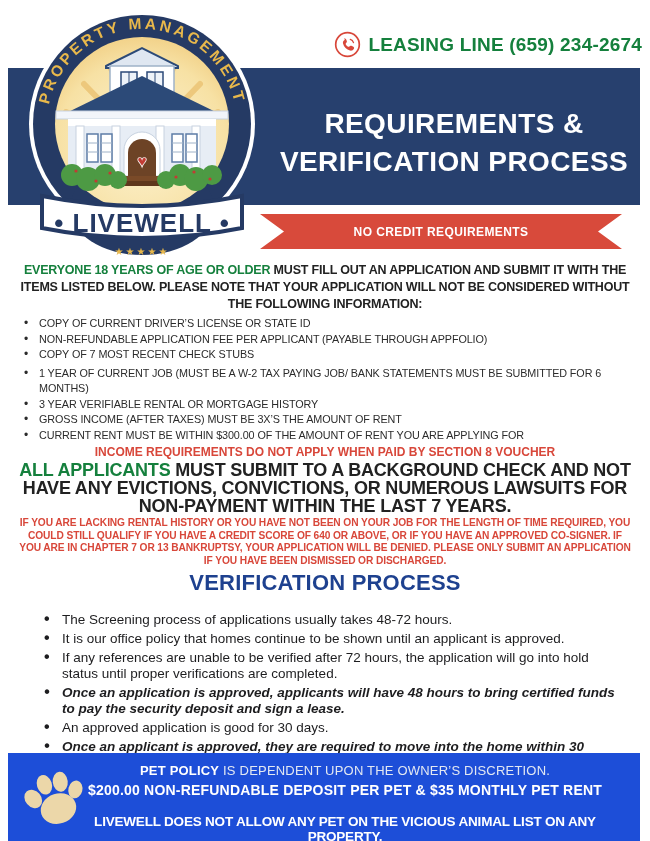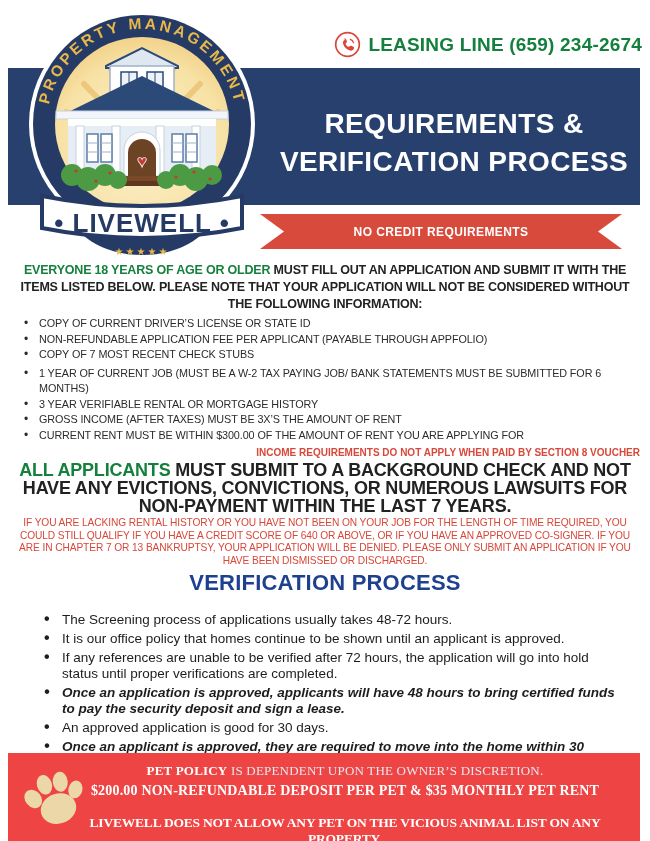--- a/index.html
+++ b/index.html
@@ -36,41 +36,41 @@
   .caps-head.narrow{max-width:585px;margin-left:auto;margin-right:auto;}
   .caps-head.bg-lead{font-size:18px;line-height:18px;max-width:624px;margin-left:auto;margin-right:auto;}
   .red{color:#15803d;}
   ul.caps-bullets{list-style:none;margin:3px 0 3px 0;padding:0 6px 0 14px;}
   ul.caps-bullets li{
     position:relative;padding-left:15px;font-size:10.8px;line-height:15.5px;
     letter-spacing:-0.1px;color:#2b2b2b;
   }
   ul.caps-bullets li::before{content:"•";position:absolute;left:0;top:0;font-size:12px;color:#2b2b2b;}
   .red-note{
-    text-align:right;color:#d8473a;font-weight:bold;font-size:10px;line-height:13px;margin:1px 0 2px;
+    text-align:center;color:#d8473a;font-weight:bold;font-size:12px;line-height:13px;margin:1px 0 2px;
   }
   .disclaimer{
     text-align:center;color:#d8473a;font-size:10.2px;line-height:12.6px;
-    max-width:614px;margin:2px auto 2px;letter-spacing:-0.1px;
+    max-width:614px;margin:2px auto 2px;letter-spacing:-0.1px;font-weight:bold;
   }
   .verif-head{
     text-align:center;color:#1e418f;font-weight:bold;font-size:22px;line-height:26px;
     letter-spacing:.2px;margin:3px 0 3px;
   }
   ul.verif-bullets{list-style:none;margin:16px;padding:0 8px 0 16px;}
   ul.verif-bullets li{
     position:relative;padding-left:20px;font-size:13.5px;line-height:16px;
     color:#1d1d1f;margin-bottom:3px;
   }
   ul.verif-bullets li::before{content:"•";position:absolute;left:2px;top:-1px;font-size:16px;font-weight:bold;}
   ul.verif-bullets li.bold{font-weight:bold;font-style:italic;}
   ul.verif-bullets li.multiline{white-space:pre-line;}
   
   .footer{
-    position:absolute;left:8px;right:10px;top:753px;bottom:0;background:#ef4444;color:#ffffff;font-family:Liberation Serif, serif;
+    position:absolute;left:8px;right:10px;top:753px;bottom:0;background:#1d4ed8;color:#ffffff;
   }
   .paw{position:absolute;left:10px;top:6px;}
   .foot-text{padding:10px 6px 0 48px;text-align:center;}
   .foot-line1{font-size:13px;letter-spacing:.2px;}
   .foot-line1 .pet-label{font-weight:bold;color:#ffffff;}
   .foot-line1 .pet-rest{color:#e3e8f2;}
   .foot-line2{font-size:14px;font-weight:bold;margin-top:4px;letter-spacing:.2px;}
   .foot-line3{font-size:13.5px;font-weight:bold;margin-top:16px;letter-spacing:-0.2px;}
 </style>
 </head>

